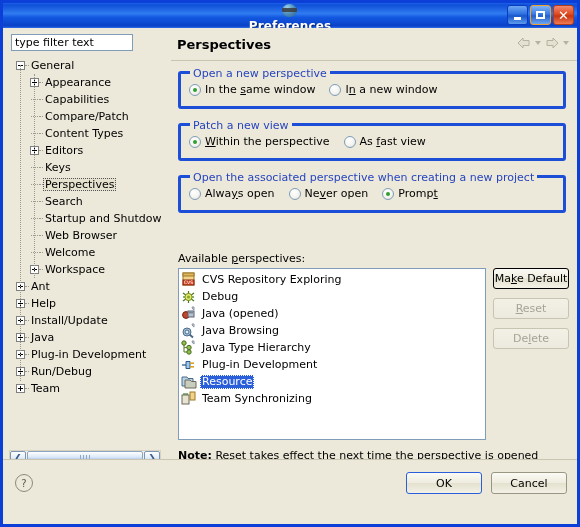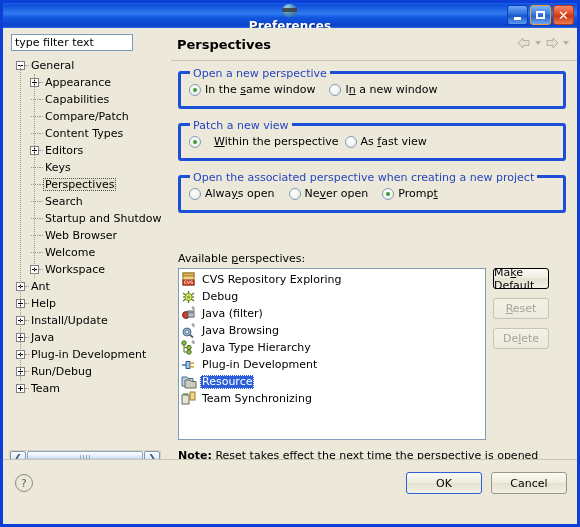--- a/index.html
+++ b/index.html
@@ -146,21 +146,21 @@
     position:absolute;left:7px;top:240px;width:308px;height:172px;box-sizing:border-box;
     border:1px solid #7f9db9;background:#fff;overflow:hidden;padding:2px 0 0 2px;
   }
   .lrow{height:17px;display:flex;align-items:center;white-space:nowrap;}
   .licon{width:16px;height:16px;margin-right:3px;flex:0 0 auto;position:relative;}
   .ltext{font-size:11px;padding:0 2px;line-height:14px;}
   .lrow.sel .ltext{background:#2b5fd9;color:#fff;outline:1px dotted #fff;outline-offset:-1px;}
   
   .sidebtns{position:absolute;left:322px;top:240px;width:76px;}
   .btn{
-    box-sizing:border-box;width:56px;height:21px;
+    box-sizing:border-box;width:76px;height:21px;
     border:1px solid #9a9684;border-radius:3px;
     background:linear-gradient(to bottom,#fbfaf4 0%,#efedE0 48%,#e4e1cf 52%,#f3f1e6 100%);
     font-family:"DejaVu Sans","Liberation Sans",sans-serif;font-size:11px;color:#000;
     display:flex;align-items:center;justify-content:center;margin-bottom:9px;
   }
   .btn.default{border:1px solid #000;}
   .btn.disabled{color:#a6a395;border:1px solid #c8c4b2;
     background:linear-gradient(to bottom,#f3f1e6 0%,#eceade 100%);}
   .notewrap{position:absolute;left:7px;top:421px;font-size:11px;}
   .notewrap b{font-weight:bold;}
@@ -436,21 +436,21 @@
             <div class="radio" style="margin-right: 14px;">
               <span class="rdot"></span>
               <span class="rlabel">I<u>n</u> a new window</span>
             </div>
           </div>
       </div>
 
       <div class="group" id="group-1" style="top:95px;height:38px;">
         <div class="glabel">Patch a new view</div>
         <div class="radiorow" id="radios-1">
-            <div class="radio" style="margin-right: 6px; gap: 9px;">
+            <div class="radio" style="margin-right: 14px;">
               <span class="rdot on"></span>
               <span class="rlabel"><u>W</u>ithin the perspective</span>
             </div>
             <div class="radio" style="margin-right: 14px;">
               <span class="rdot"></span>
               <span class="rlabel">As <u>f</u>ast view</span>
             </div>
           </div>
       </div>
 
@@ -500,21 +500,21 @@
                 </svg></span>
               <span class="ltext">Debug</span>
             </div>
             <div class="lrow">
               <span class="licon"><svg viewBox="0 0 16 16" width="16" height="16">
                   <circle cx="5" cy="9" r="3.4" fill="#c0452a" stroke="#7a2010"></circle>
                   <rect x="7" y="5" width="6" height="6" fill="#b7c0cc" stroke="#5a6470"></rect>
                   <rect x="8" y="6" width="4" height="1.4" fill="#7a8694"></rect>
                   <path d="M11 1 L13 1 L13 4 L11.6 3 Z" fill="#dfe3ea" stroke="#8a94a0"></path>
                 </svg></span>
-              <span class="ltext">Java (filter)</span>
+              <span class="ltext">Java (opened)</span>
             </div>
             <div class="lrow">
               <span class="licon"><svg viewBox="0 0 16 16" width="16" height="16">
                   <circle cx="6" cy="9" r="4" fill="#a9c6dd" stroke="#4a6a88"></circle>
                   <circle cx="6" cy="9" r="2" fill="#dfeefa" stroke="#4a6a88"></circle>
                   <line x1="8.6" y1="11.6" x2="12" y2="14.4" stroke="#4a6a88" stroke-width="2"></line>
                   <path d="M11 1 L13 1 L13 4 L11.6 3 Z" fill="#dfe3ea" stroke="#8a94a0"></path>
                 </svg></span>
               <span class="ltext">Java Browsing</span>
             </div>

